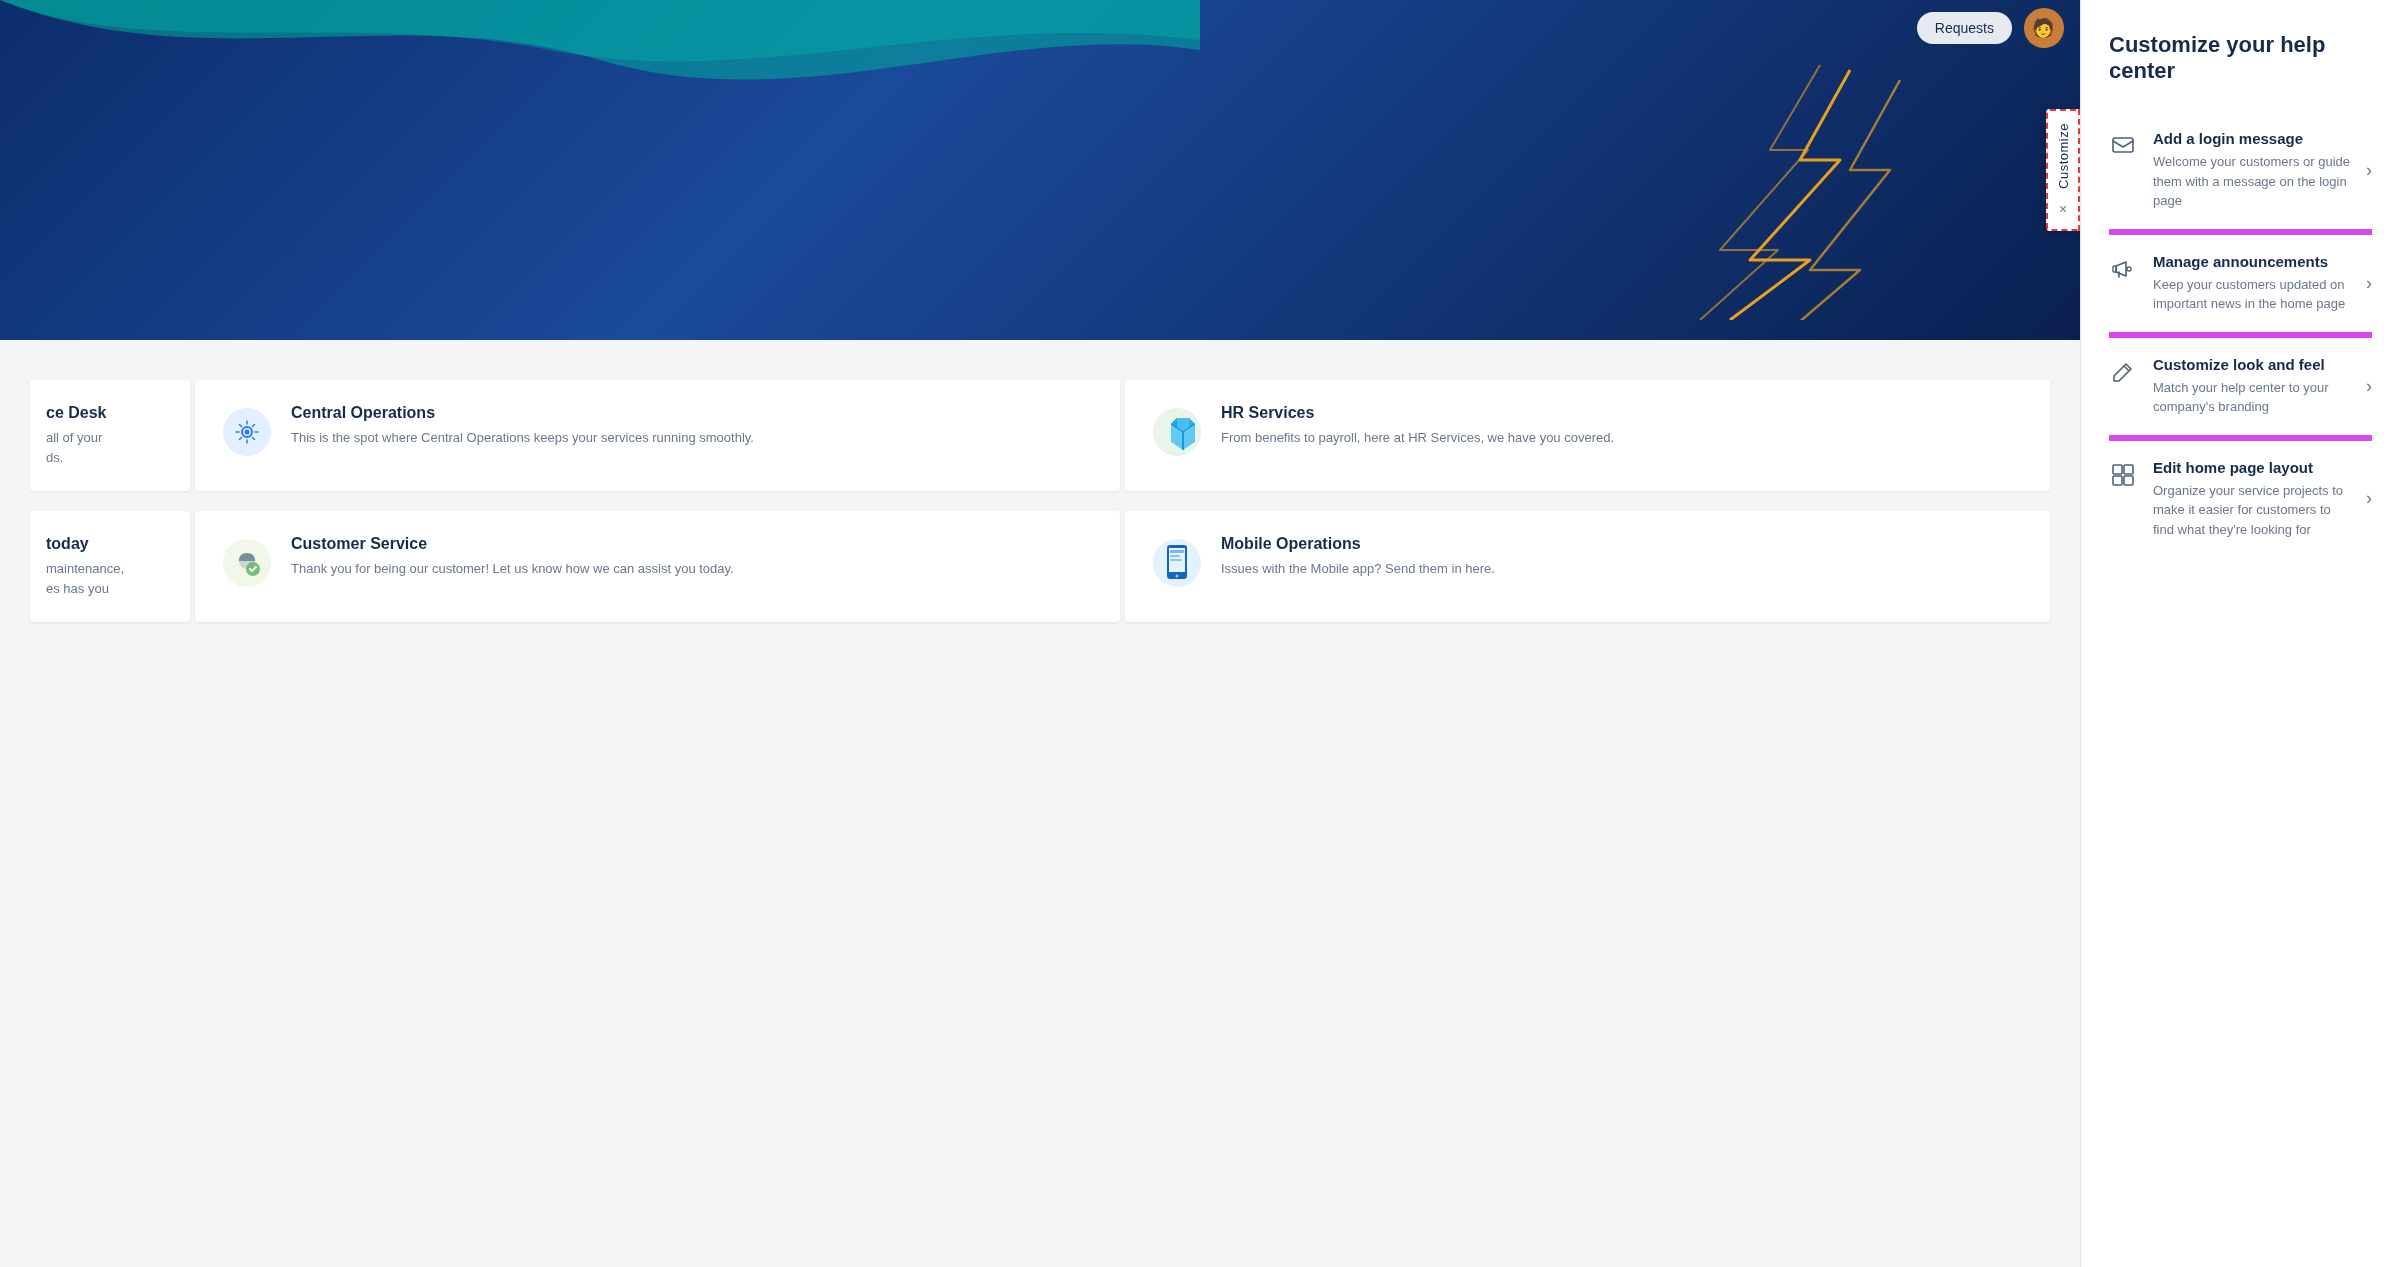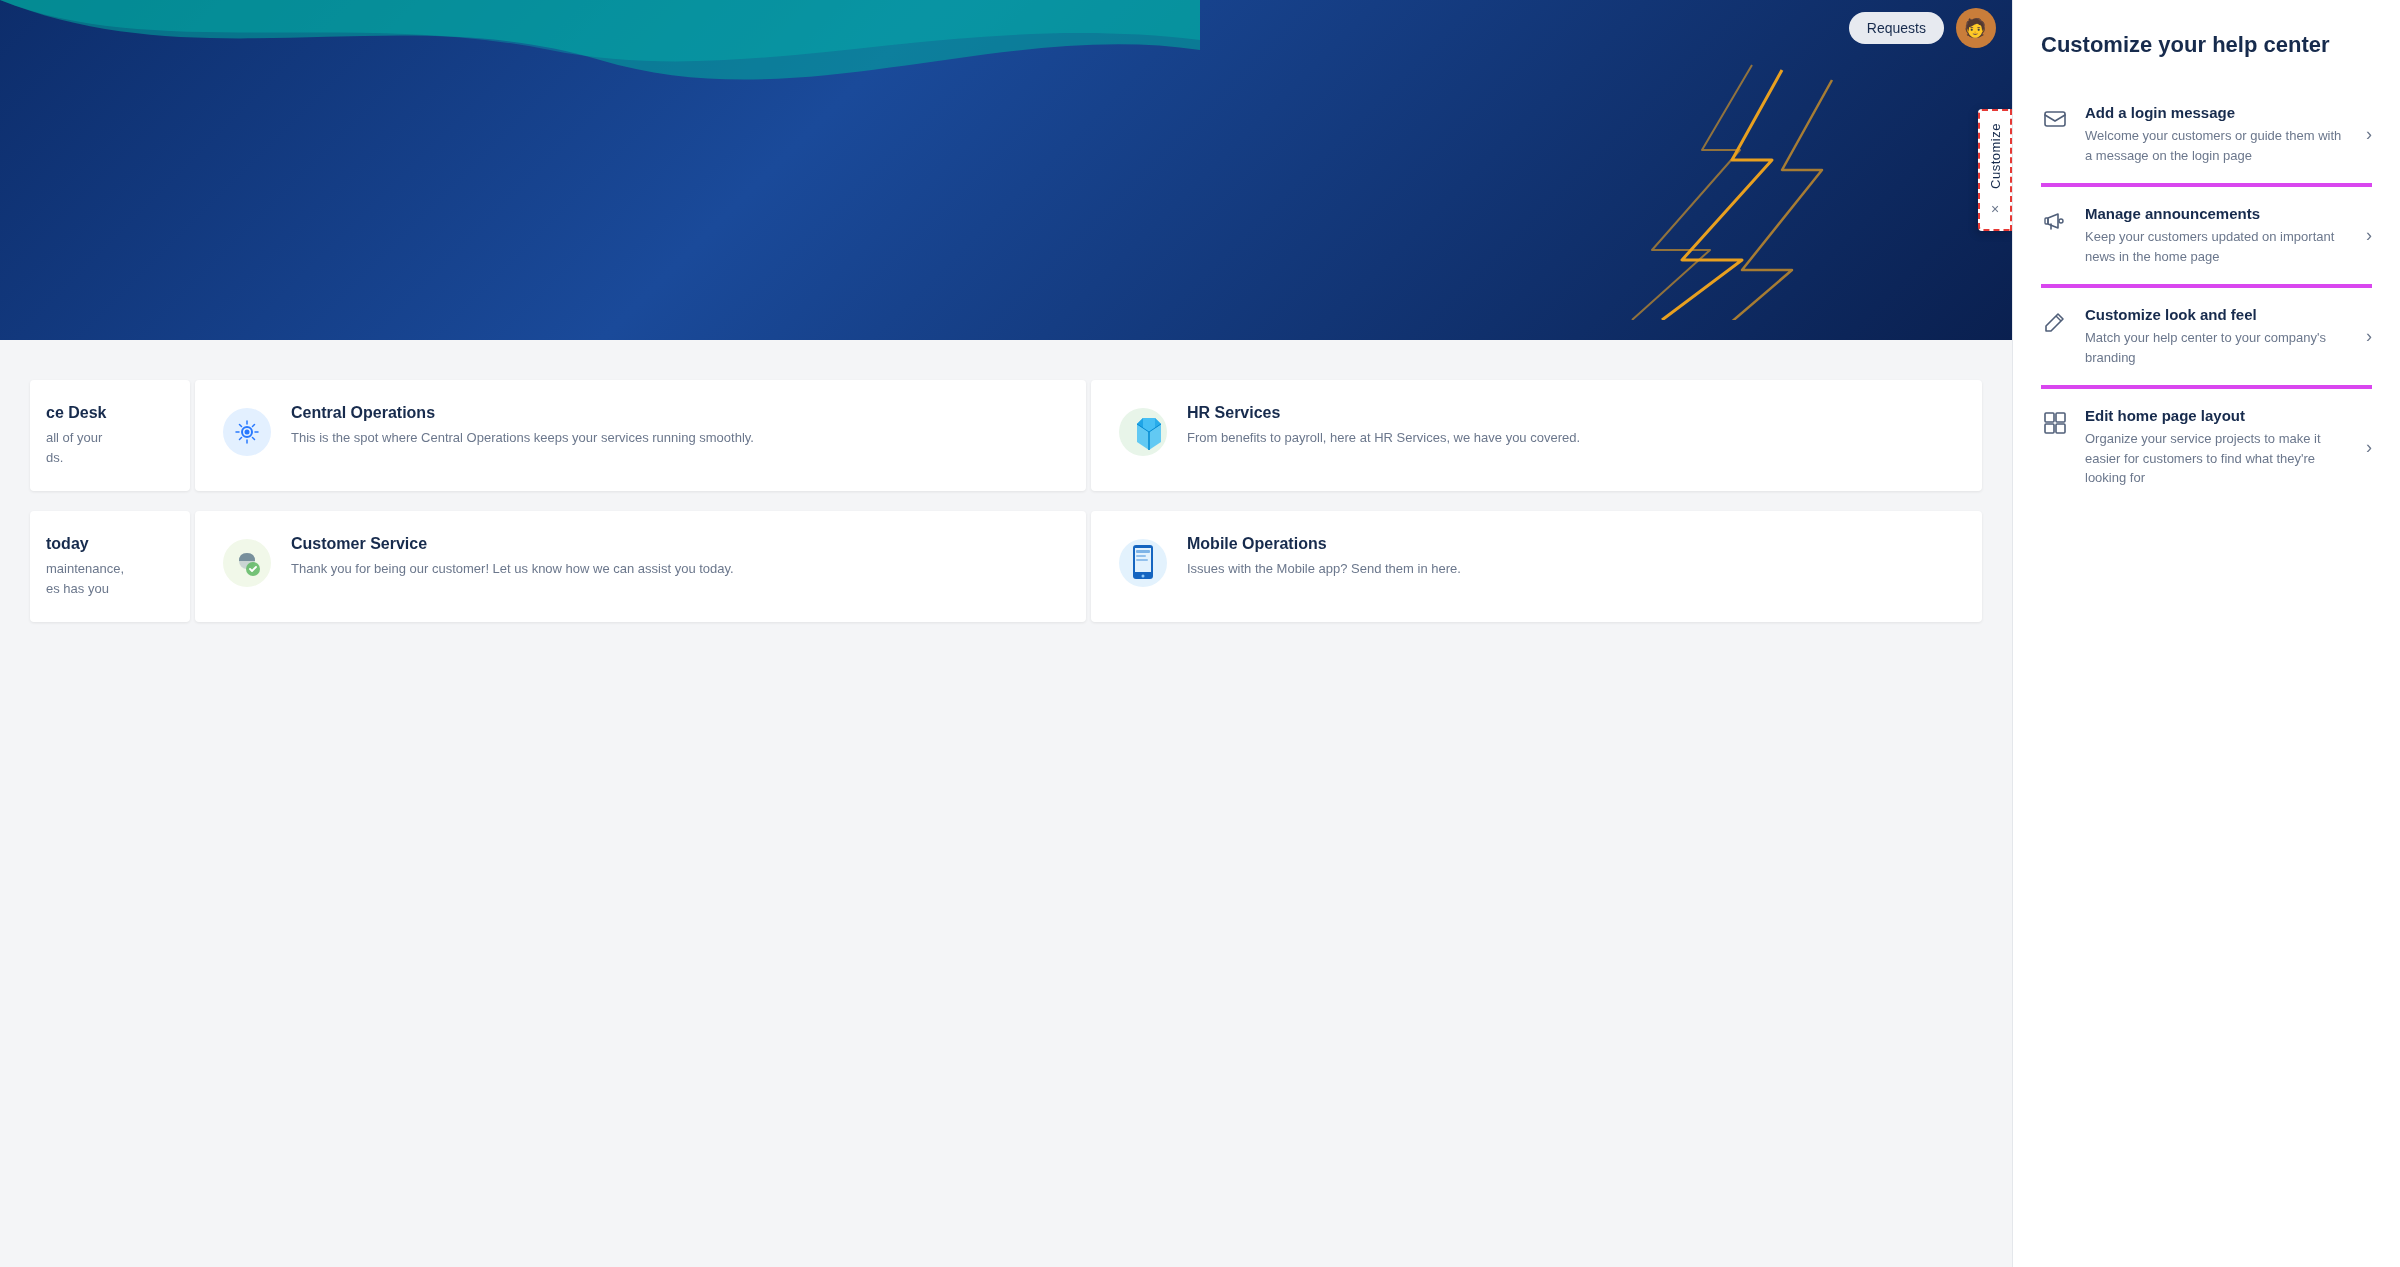--- a/index.html
+++ b/index.html
@@ -216,41 +216,41 @@
     }
 
     .card-partial-desc {
       font-size: 13px;
       color: #6b778c;
       line-height: 1.5;
     }
 
     
     .right-panel {
-      width: 388px;
+      width: 320px;
       background: white;
       border-left: 1px solid #e4e7eb;
       padding: 32px 28px;
       flex-shrink: 0;
       overflow-y: auto;
     }
 
     .panel-title {
       font-size: 22px;
       font-weight: 700;
       color: #172b4d;
       margin-bottom: 28px;
     }
 
     .panel-item {
       display: flex;
       align-items: flex-start;
       gap: 16px;
       padding: 18px 0;
-      border-bottom: 4px solid #d946ef;
+      border-bottom: 6px solid #d946ef;
       cursor: pointer;
     }
 
     .panel-item:last-child {
       border-bottom: none;
     }
 
     .panel-item-icon {
       width: 28px;
       height: 28px;

